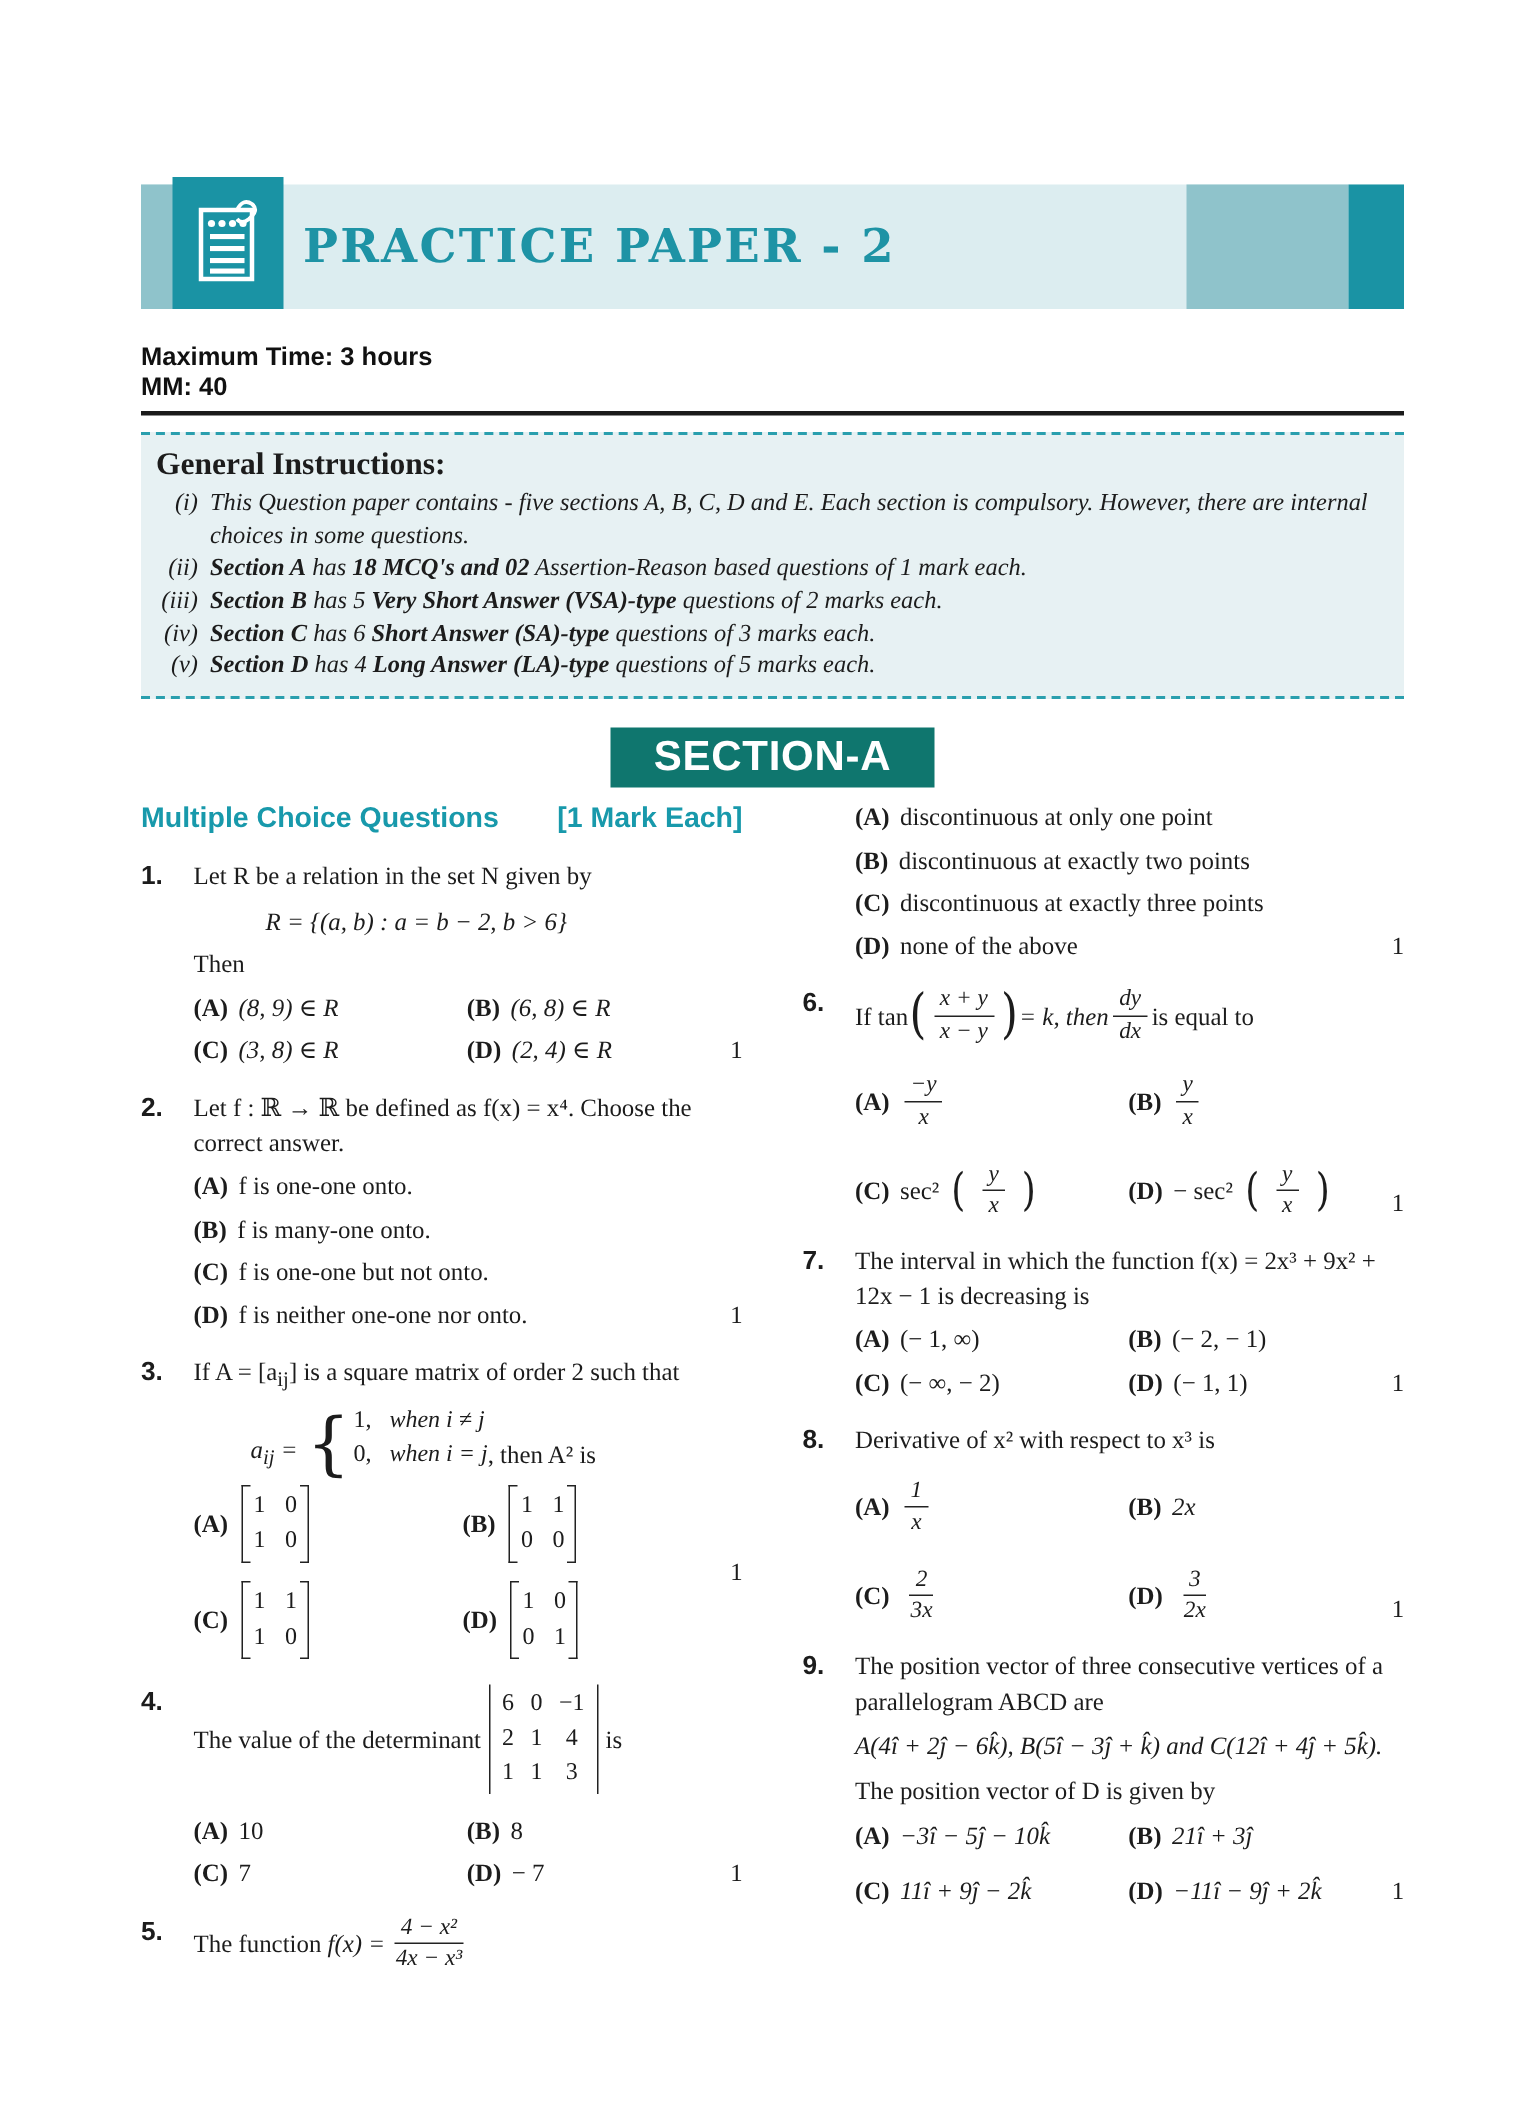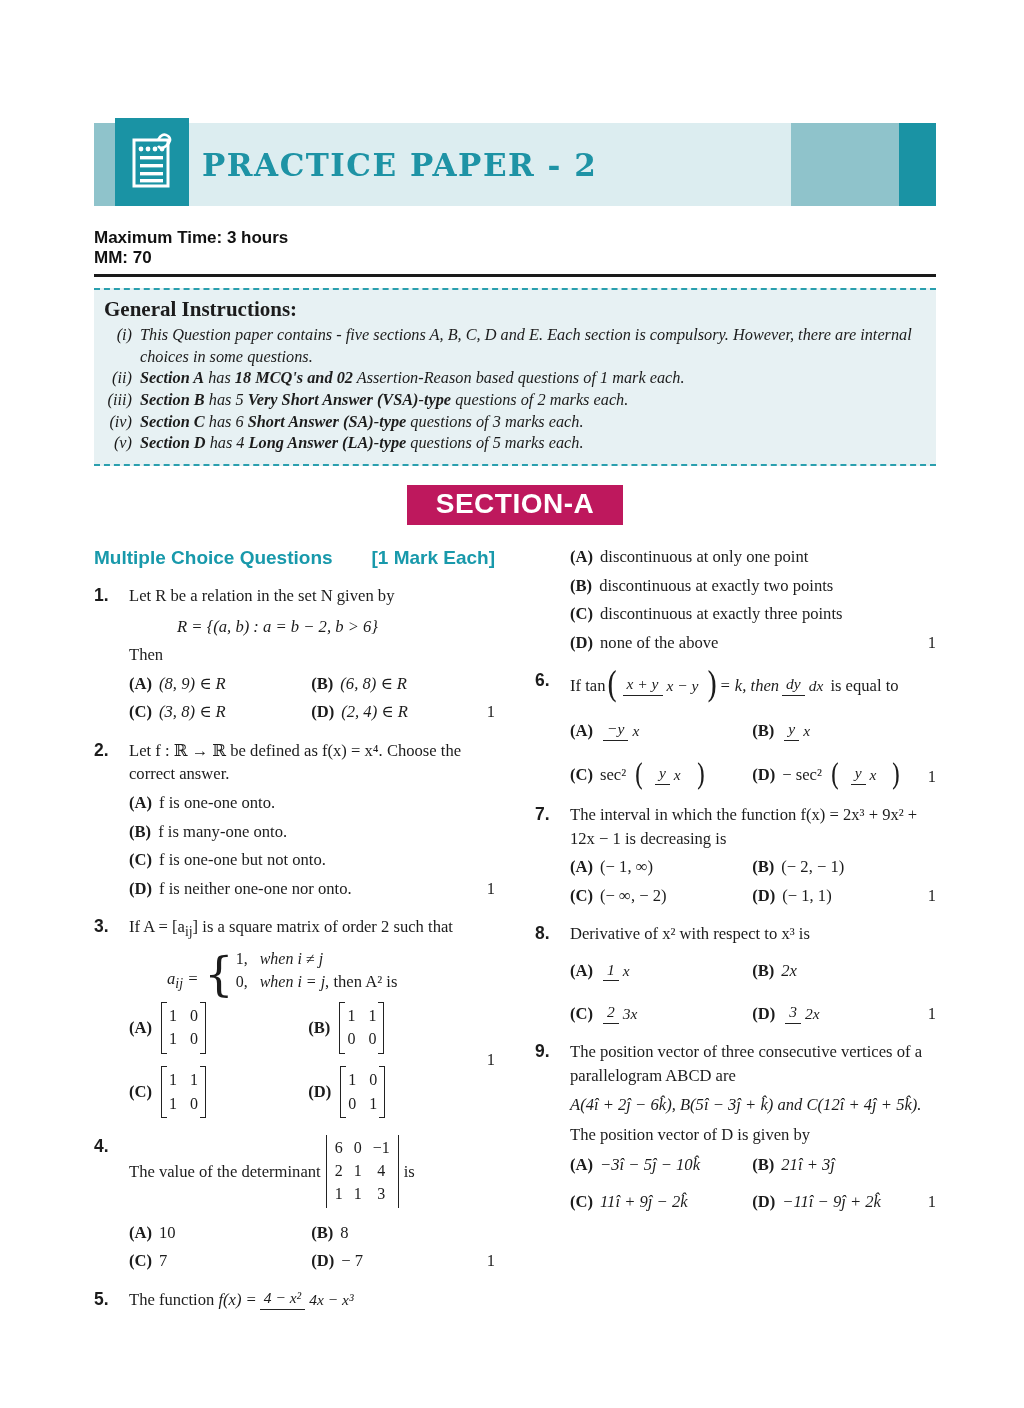--- a/index.html
+++ b/index.html
@@ -34,25 +34,25 @@
 
   
   .gi { margin-top:11px; background:#e7f1f3; border-top:2.5px dashed #2a9fae; border-bottom:2.5px dashed #2a9fae;
         padding:7px 12px 10px 10px; }
   .gi-title { font-weight:bold; font-size:21px; margin:0 0 2px 0; }
   .gi-item { display:flex; font-style:italic; font-size:16.3px; line-height:1.33; }
   .gi-num { width:36px; flex:none; text-align:right; padding-right:8px; }
   .gi-text b { font-weight:bold; }
 
   
-  .section-banner { width:216px; margin:19px auto 4px auto; background:#be185d; color:#fff; text-align:center;
+  .section-banner { width:216px; margin:19px auto 4px auto; background:#0f766e; color:#fff; text-align:center;
     font-family:"Liberation Sans","DejaVu Sans",sans-serif; font-weight:bold; font-size:28px; padding:3px 0 5px 0; letter-spacing:0.5px;}
 
   
-  .cols { display:flex; gap:40px; margin-top:20px; }
+  .cols { display:flex; gap:40px; margin-top:8px; }
   .col { flex:1; min-width:0; }
 
   .mcq-head { display:flex; justify-content:space-between; color:#1899ab;
     font-family:"Liberation Sans","DejaVu Sans",sans-serif; font-weight:bold; font-size:19px; margin-top:2px;}
 
   
   .q { display:flex; margin-top:15px; }
   .qnum { width:35px; flex:none; font-family:"Liberation Sans","DejaVu Sans",sans-serif; font-weight:bold; font-size:17.5px; padding-top:1px;}
   .qbody { flex:1; font-size:16.6px; line-height:1.42; }
   .qbody p { margin:0; }
@@ -61,21 +61,21 @@
   .opt { display:flex; gap:7px; align-items:baseline; margin-top:5px; }
   .optlabel { font-weight:bold; flex:none; }
   .opts2 { display:grid; grid-template-columns:1.05fr 1fr; column-gap:6px; flex:1; }
   .qrow { display:flex; align-items:flex-end; }
   .qrow .mark { width:16px; text-align:right; }
   .mark { font-size:16.5px; }
   .lastrow { display:flex; align-items:flex-end; }
   .lastrow .growopt { flex:1; }
 
   
-  .fr { display:inline-flex; flex-direction:row; align-items:center; vertical-align:middle;
+  .fr { display:inline-flex; flex-direction:column; align-items:center; vertical-align:middle;
         font-size:15.5px; line-height:1.2; margin:0 3px; font-style:italic; }
   .fr .n { border-bottom:1.2px solid #222; padding:0 4px 1px 4px; }
   .fr .d { padding:1px 4px 0 4px; }
 
   .mathrow { display:flex; align-items:center; flex-wrap:wrap; row-gap:4px; }
   .bp { font-size:36px; font-weight:400; line-height:0.9; font-family:"DejaVu Serif",serif; transform:scaleX(0.8); }
 
   
   .mx { display:inline-grid; grid-template-columns:auto auto; column-gap:13px; row-gap:1px;
         padding:3px 8px; position:relative; margin:2px 2px; font-size:16px; text-align:center;}
@@ -120,21 +120,21 @@
         <rect x="12" y="41" width="23" height="3.4" fill="#ffffff"></rect>
         <rect x="12" y="48" width="23" height="3.4" fill="#ffffff"></rect>
         <path d="M30 9 q4 -8 10 -4 q5 4 -2 10 q-5 4 -8 0" fill="none" stroke="#ffffff" stroke-width="2.6"></path>
       </svg>
     </div>
     <div class="banner-title">PRACTICE PAPER - 2</div>
   </div>
 
   <div class="meta">
     <span>Maximum Time: 3 hours</span>
-    <span>MM: 70</span>
+    <span>MM: 40</span>
   </div>
   <hr class="rule">
 
   <div class="gi">
     <p class="gi-title">General Instructions:</p>
     <div class="gi-item">
       <span class="gi-num">(i)</span>
       <span class="gi-text"><span>This Question paper contains - five sections A, B, C, D and E. Each section is compulsory. However, there are internal choices in some questions.</span></span>
     </div>
     <div class="gi-item">

